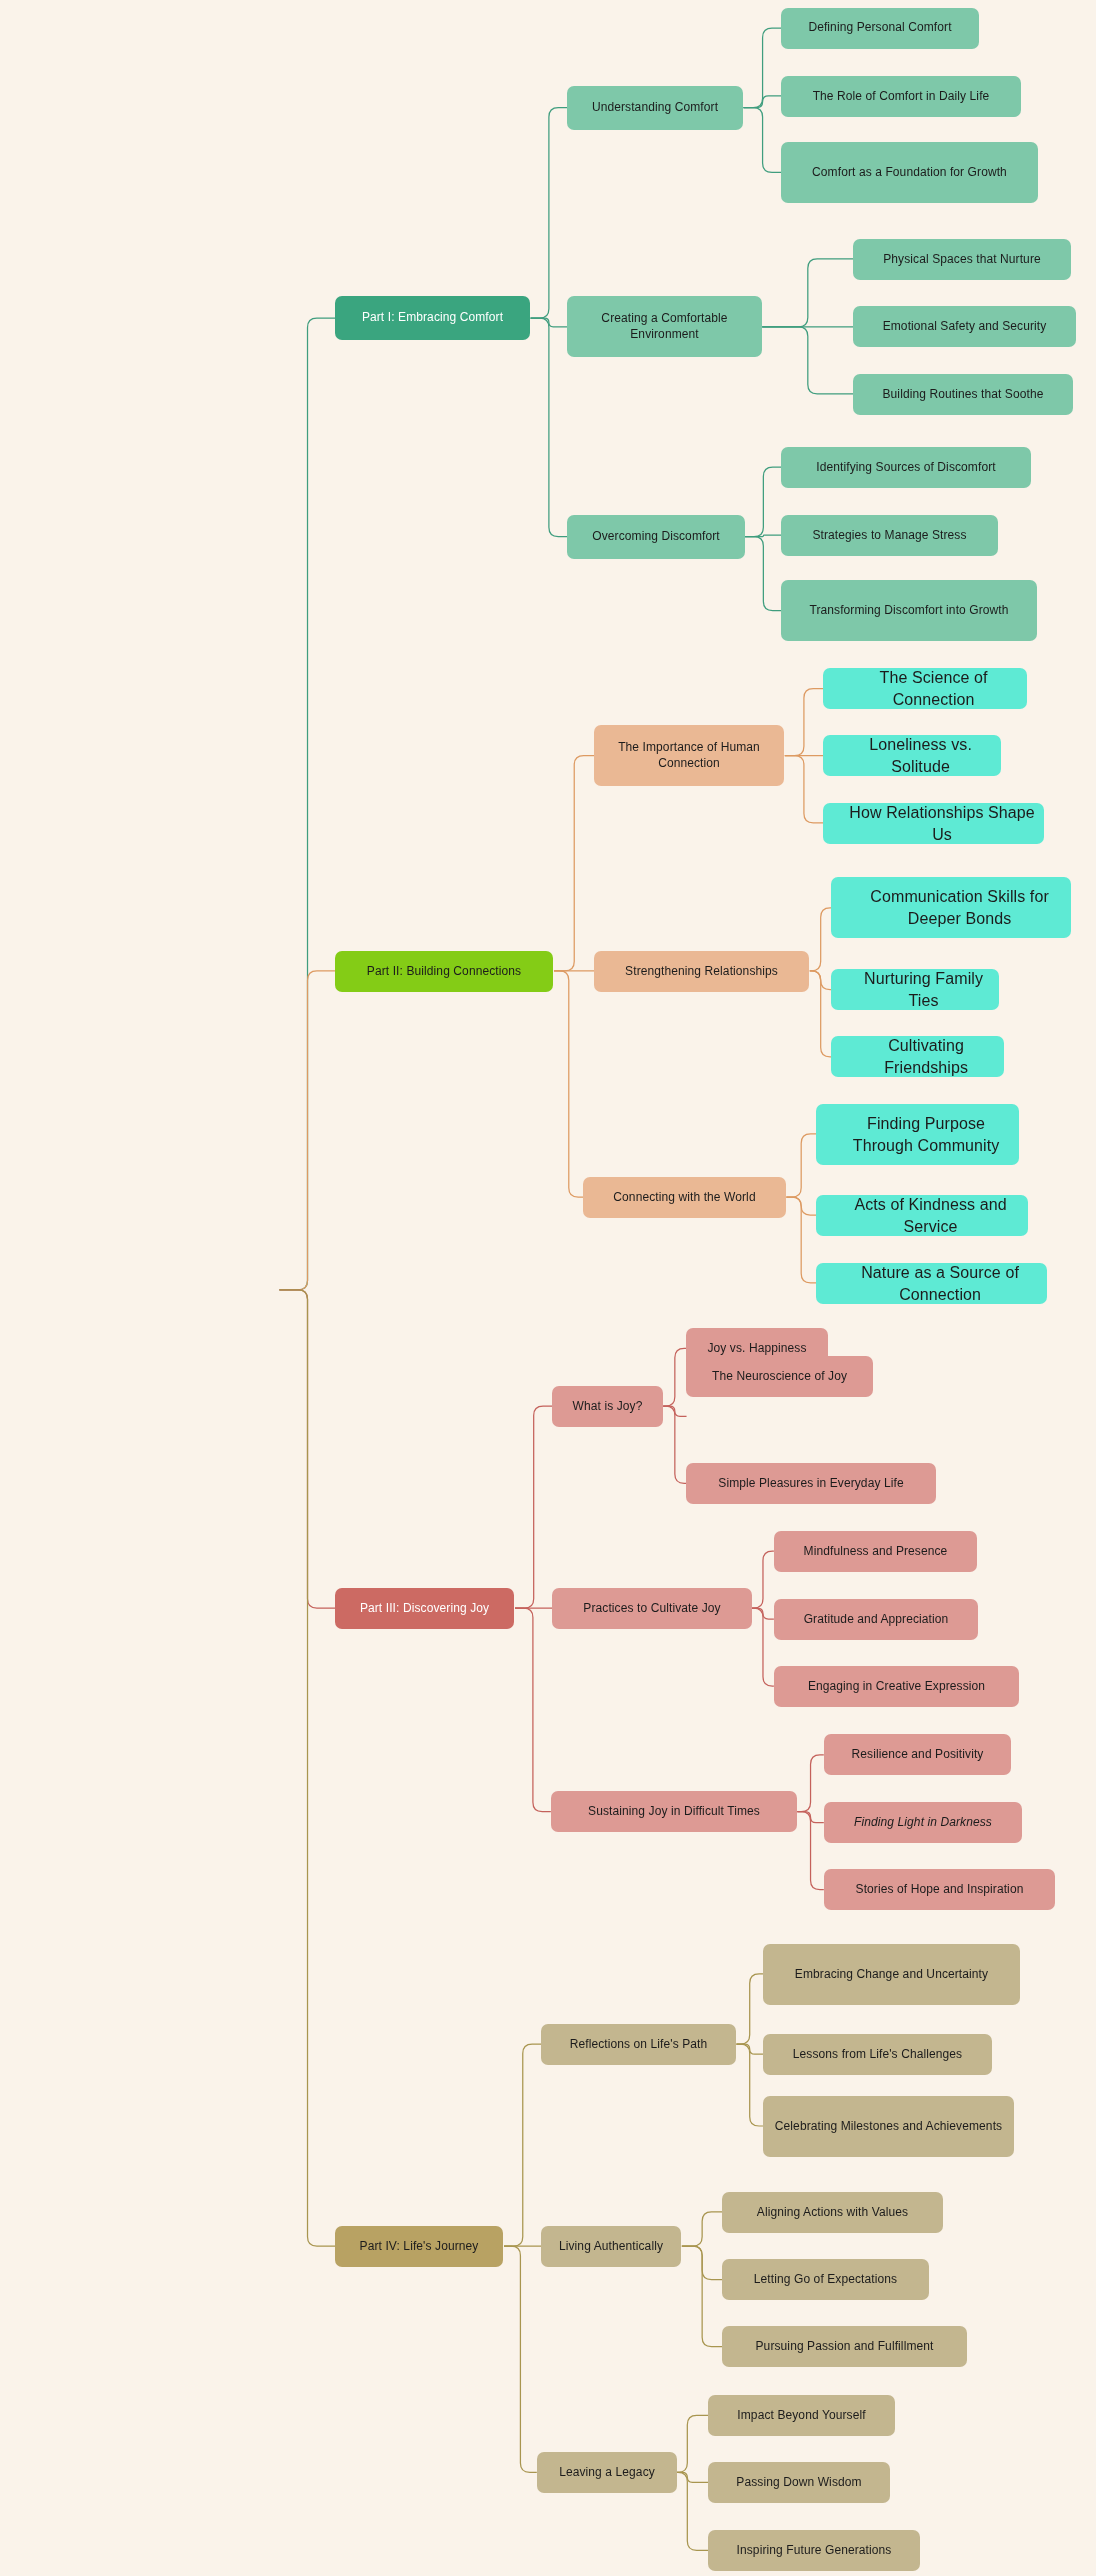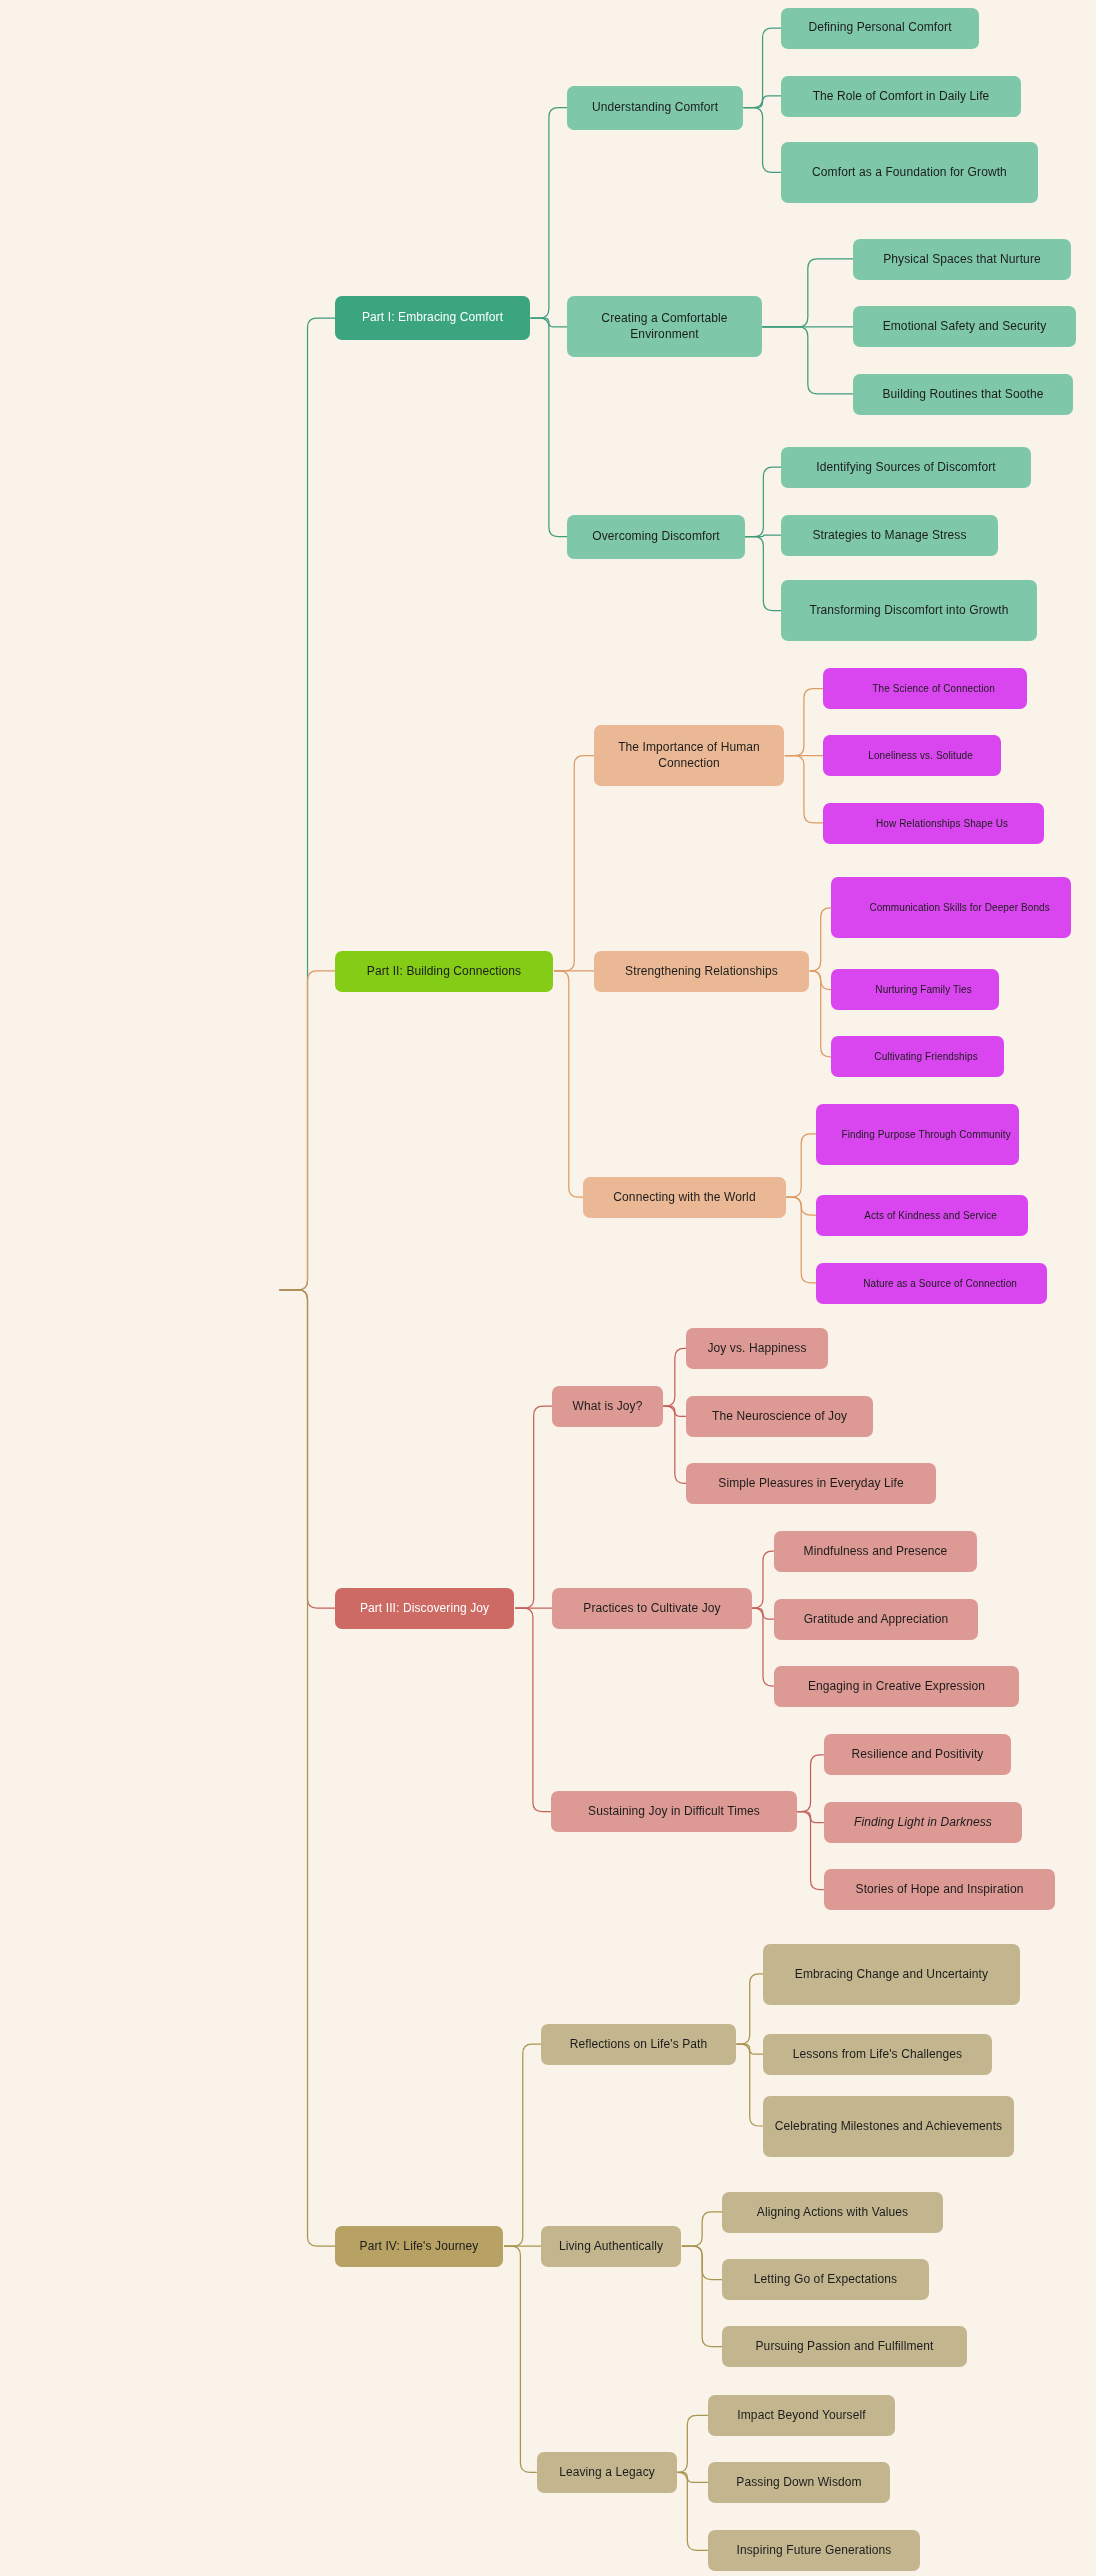--- a/index.html
+++ b/index.html
@@ -44,21 +44,21 @@
     background: #adc5a4;
     font-size: 13px;
   }
   
   .n-g1 { background: #3aa57f; color: #ffffff; font-size: 12px; }
   .n-g2 { background: #7ec8a9; font-size: 12px; }
   .n-g3 { background: #7ec8a9; font-size: 12px; }
   
   .n-o1 { background: #84cc16; font-size: 12px; }
   .n-o2 { background: #eab894; font-size: 12px; }
-  .n-o3 { background: #d946ef; font-size: 10px; padding-left: 25px; }
+  .n-o3 { background: #5eead4; font-size: 16px; padding-left: 25px; }
   
   .n-r1 { background: #cc6a63; color: #ffffff; font-size: 12px; }
   .n-r2 { background: #dd9a94; font-size: 12px; }
   .n-r3 { background: #dd9a94; font-size: 12px; }
   
   .n-y1 { background: #b8a263; font-size: 12px; }
   .n-y2 { background: #c3b68f; font-size: 12px; }
   .n-y3 { background: #c3b68f; font-size: 12px; }
 </style>
 </head>
@@ -152,21 +152,21 @@
 
   <div class="node n-o2" style="left:583px; top:1177px; width:203px; height:41px;">Connecting with the World</div>
   <div class="node n-o3" style="left:816px; top:1104px; width:203px; height:61px;">Finding Purpose Through Community</div>
   <div class="node n-o3" style="left:816px; top:1195px; width:212px; height:41px;">Acts of Kindness and Service</div>
   <div class="node n-o3" style="left:816px; top:1263px; width:231px; height:41px;">Nature as a Source of Connection</div>
 
   <div class="node n-r1" style="left:335px; top:1588px; width:179px; height:41px;">Part III: Discovering Joy</div>
 
   <div class="node n-r2" style="left:552px; top:1386px; width:111px; height:41px;">What is Joy?</div>
   <div class="node n-r3" style="left:686px; top:1328px; width:142px; height:41px;">Joy vs. Happiness</div>
-  <div class="node n-r3" style="left:686px; top:1396px; width:187px; height:41px;">The Neuroscience of Joy</div>
+  <div class="node n-r3" style="left:686px; top:1356px; width:187px; height:41px;">The Neuroscience of Joy</div>
   <div class="node n-r3" style="left:686px; top:1463px; width:250px; height:41px;">Simple Pleasures in Everyday Life</div>
 
   <div class="node n-r2" style="left:552px; top:1588px; width:200px; height:41px;">Practices to Cultivate Joy</div>
   <div class="node n-r3" style="left:774px; top:1531px; width:203px; height:41px;">Mindfulness and Presence</div>
   <div class="node n-r3" style="left:774px; top:1599px; width:204px; height:41px;">Gratitude and Appreciation</div>
   <div class="node n-r3" style="left:774px; top:1666px; width:245px; height:41px;">Engaging in Creative Expression</div>
 
   <div class="node n-r2" style="left:551px; top:1791px; width:246px; height:41px;">Sustaining Joy in Difficult Times</div>
   <div class="node n-r3" style="left:824px; top:1734px; width:187px; height:41px;">Resilience and Positivity</div>
   <div class="node n-r3" style="left:824px; top:1802px; width:198px; height:41px;font-style:italic;">Finding Light in Darkness</div>

